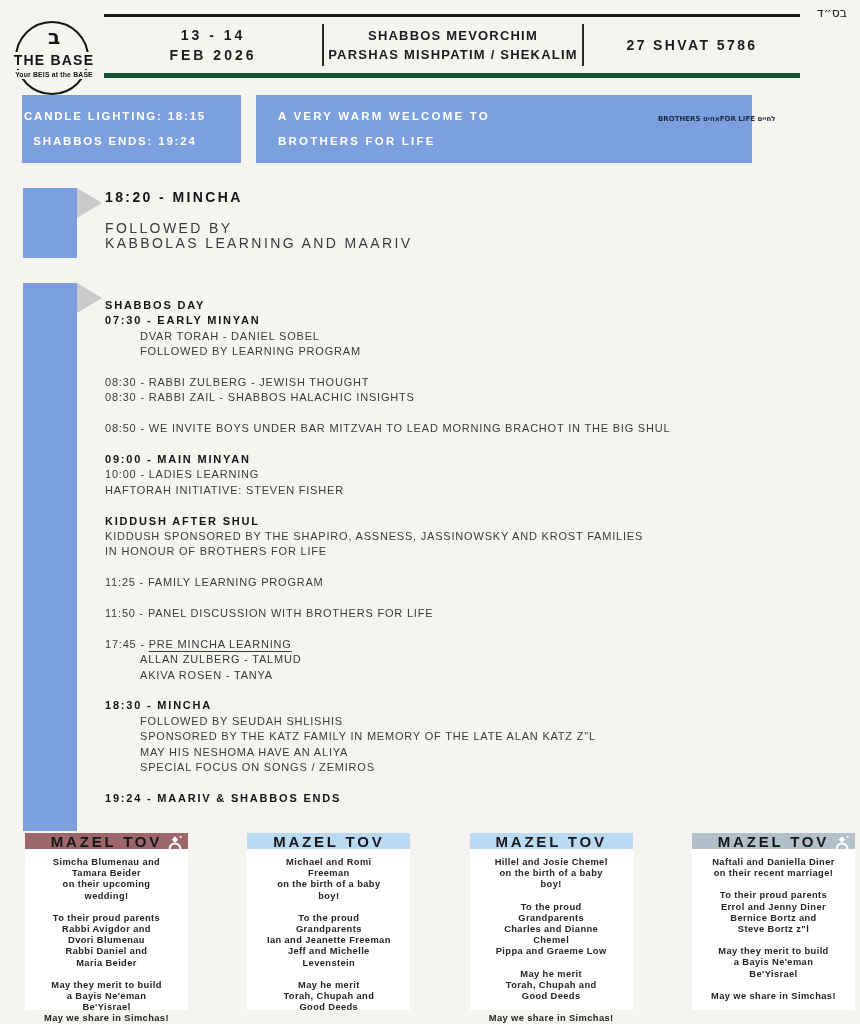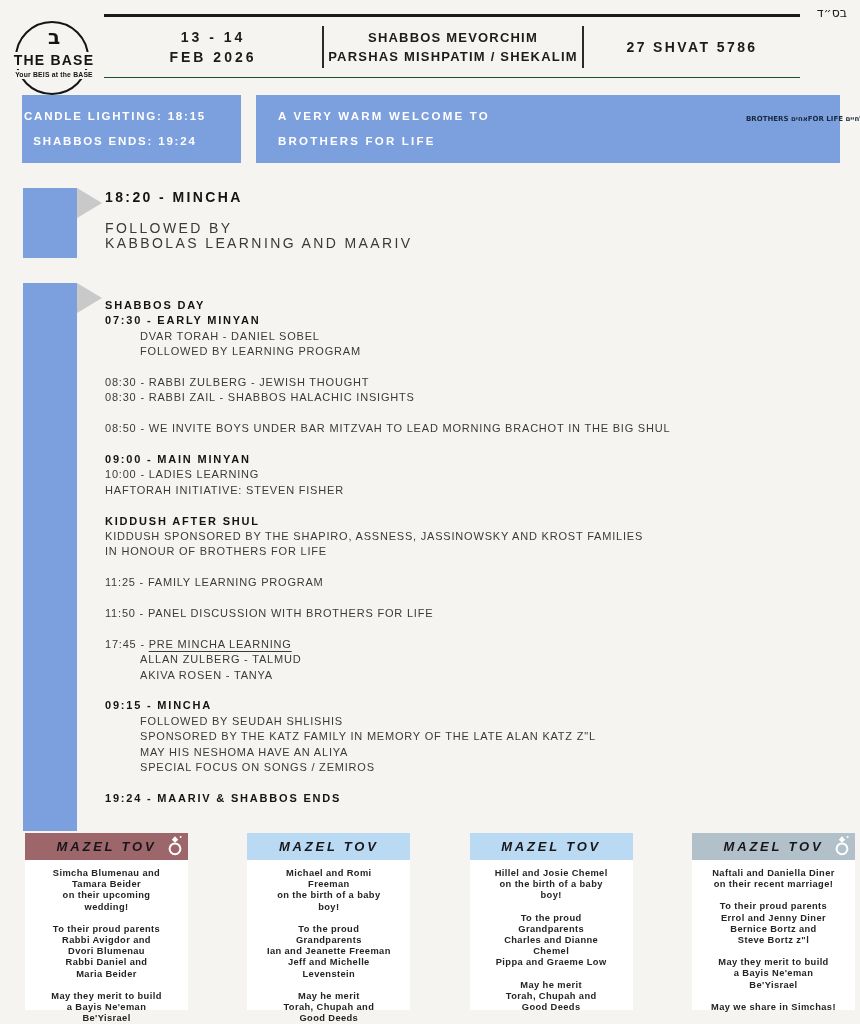--- a/index.html
+++ b/index.html
@@ -22,32 +22,32 @@
        border-radius:50%;box-sizing:border-box;}
   .logo-bet{position:absolute;left:0;top:7px;width:92px;text-align:center;font-size:20px;font-weight:700;
        color:#141414;font-family:"DejaVu Sans","Liberation Sans",sans-serif;}
   .logo-title{position:absolute;left:0;top:34px;width:92px;text-align:center;font-size:14px;font-weight:700;
        letter-spacing:1.2px;color:#141414;background:var(--page-bg);line-height:17px;white-space:nowrap;}
   .logo-tagline{position:absolute;left:1px;top:52px;width:90px;text-align:center;font-size:6.8px;font-weight:700;
        letter-spacing:0.2px;color:#141414;background:var(--page-bg);line-height:9px;white-space:nowrap;}
 
   
   .header-band{position:absolute;left:104px;top:14px;width:696px;height:64px;box-sizing:border-box;
-       border-top:3px solid #191919;border-bottom:1px solid #14532d;display:flex;align-items:center;}
+       border-top:3px solid #191919;border-bottom:5px solid #14532d;display:flex;align-items:center;}
   .h-col{display:flex;flex-direction:column;justify-content:center;text-align:center;font-weight:700;color:#1c1c1c;}
   .h-date{width:218px;font-size:14px;line-height:20px;letter-spacing:3px;}
   .h-parsha{flex:1;font-size:13px;line-height:19px;letter-spacing:1.2px;}
   .h-hdate{width:216px;font-size:14px;letter-spacing:2.4px;}
   .h-div{width:2px;height:42px;background:#2a2a2a;}
 
   
   .candle-box{position:absolute;left:22px;top:95px;width:219px;height:68px;background:var(--accent-blue);
        color:#fff;display:flex;flex-direction:column;justify-content:center;align-items:center;
        padding-right:33px;box-sizing:border-box;font-size:11.5px;font-weight:700;letter-spacing:1.8px;line-height:25px;}
-  .welcome-box{position:absolute;left:256px;top:95px;width:584px;height:68px;background:var(--accent-blue);
+  .welcome-box{position:absolute;left:256px;top:95px;width:496px;height:68px;background:var(--accent-blue);
        color:#fff;display:flex;flex-direction:column;justify-content:center;padding-left:22px;
        box-sizing:border-box;font-size:11.5px;font-weight:700;letter-spacing:2.2px;line-height:25px;}
   .bfl{position:absolute;right:24px;top:9px;width:70px;display:flex;flex-direction:row;align-items:center;
        color:var(--bfl-navy);}
   .bfl-text{font-size:7px;font-weight:800;line-height:7.5px;letter-spacing:0;white-space:nowrap;text-align:center;
        font-family:"DejaVu Sans","Liberation Sans",sans-serif;}
 
   
   .sched{position:absolute;left:23px;}
   #sched-friday{top:188px;}
@@ -63,22 +63,22 @@
   .s-line{font-size:11px;line-height:15.4px;letter-spacing:0.8px;color:#3a3a3a;white-space:nowrap;}
   .s-line.bold{font-weight:700;color:#141414;letter-spacing:1.8px;}
   .s-line.indent{padding-left:35px;}
   .s-line.gap{margin-top:15.4px;}
   #sched-friday .s-line{letter-spacing:2.4px;font-size:14px;}
   .s-underline{text-decoration:underline;text-underline-offset:2.5px;}
 
   
   .cards{position:absolute;left:25px;top:833px;width:830px;display:flex;justify-content:space-between;}
   .card{width:163px;height:177px;background:#ffffff;box-sizing:border-box;}
-  .card-header{height:27px;display:flex;align-items:center;justify-content:center;position:relative;
-       font-size:13px;font-weight:800;letter-spacing:2.8px;color:#17171b;font-style:italic;}
+  .card-header{height:16px;display:flex;align-items:center;justify-content:center;position:relative;
+       font-size:15px;font-weight:800;letter-spacing:2.8px;color:#17171b;}
   .card-body{padding:8px 18px 0;text-align:center;font-size:9.3px;font-weight:700;letter-spacing:0.4px;
        line-height:11.2px;color:#242424;}
   .card-body p{margin:0 0 11px;}
   .ring{position:absolute;right:5px;top:2px;}
 </style>
 </head>
 <body>
 
 <div class="page">
 
@@ -159,21 +159,21 @@
         <div class="s-line">10:00 - LADIES LEARNING</div>
         <div class="s-line">HAFTORAH INITIATIVE: STEVEN FISHER</div>
         <div class="s-line bold gap">KIDDUSH AFTER SHUL</div>
         <div class="s-line">KIDDUSH SPONSORED BY THE SHAPIRO, ASSNESS, JASSINOWSKY AND KROST FAMILIES</div>
         <div class="s-line">IN HONOUR OF BROTHERS FOR LIFE</div>
         <div class="s-line gap">11:25 - FAMILY LEARNING PROGRAM</div>
         <div class="s-line gap">11:50 - PANEL DISCUSSION WITH BROTHERS FOR LIFE</div>
         <div class="s-line gap"><span>17:45 - </span><span class="s-underline">PRE MINCHA LEARNING</span></div>
         <div class="s-line indent">ALLAN ZULBERG - TALMUD</div>
         <div class="s-line indent">AKIVA ROSEN - TANYA</div>
-        <div class="s-line bold gap">09:15 - MINCHA</div>
+        <div class="s-line bold gap">18:30 - MINCHA</div>
         <div class="s-line indent">FOLLOWED BY SEUDAH SHLISHIS</div>
         <div class="s-line indent">SPONSORED BY THE KATZ FAMILY IN MEMORY OF THE LATE ALAN KATZ Z"L</div>
         <div class="s-line indent">MAY HIS NESHOMA HAVE AN ALIYA</div>
         <div class="s-line indent">SPECIAL FOCUS ON SONGS / ZEMIROS</div>
         <div class="s-line bold gap">19:24 - MAARIV &amp; SHABBOS ENDS</div>
       </div>
   </section>
 
   <section class="cards" id="cards">
       <article class="card">

